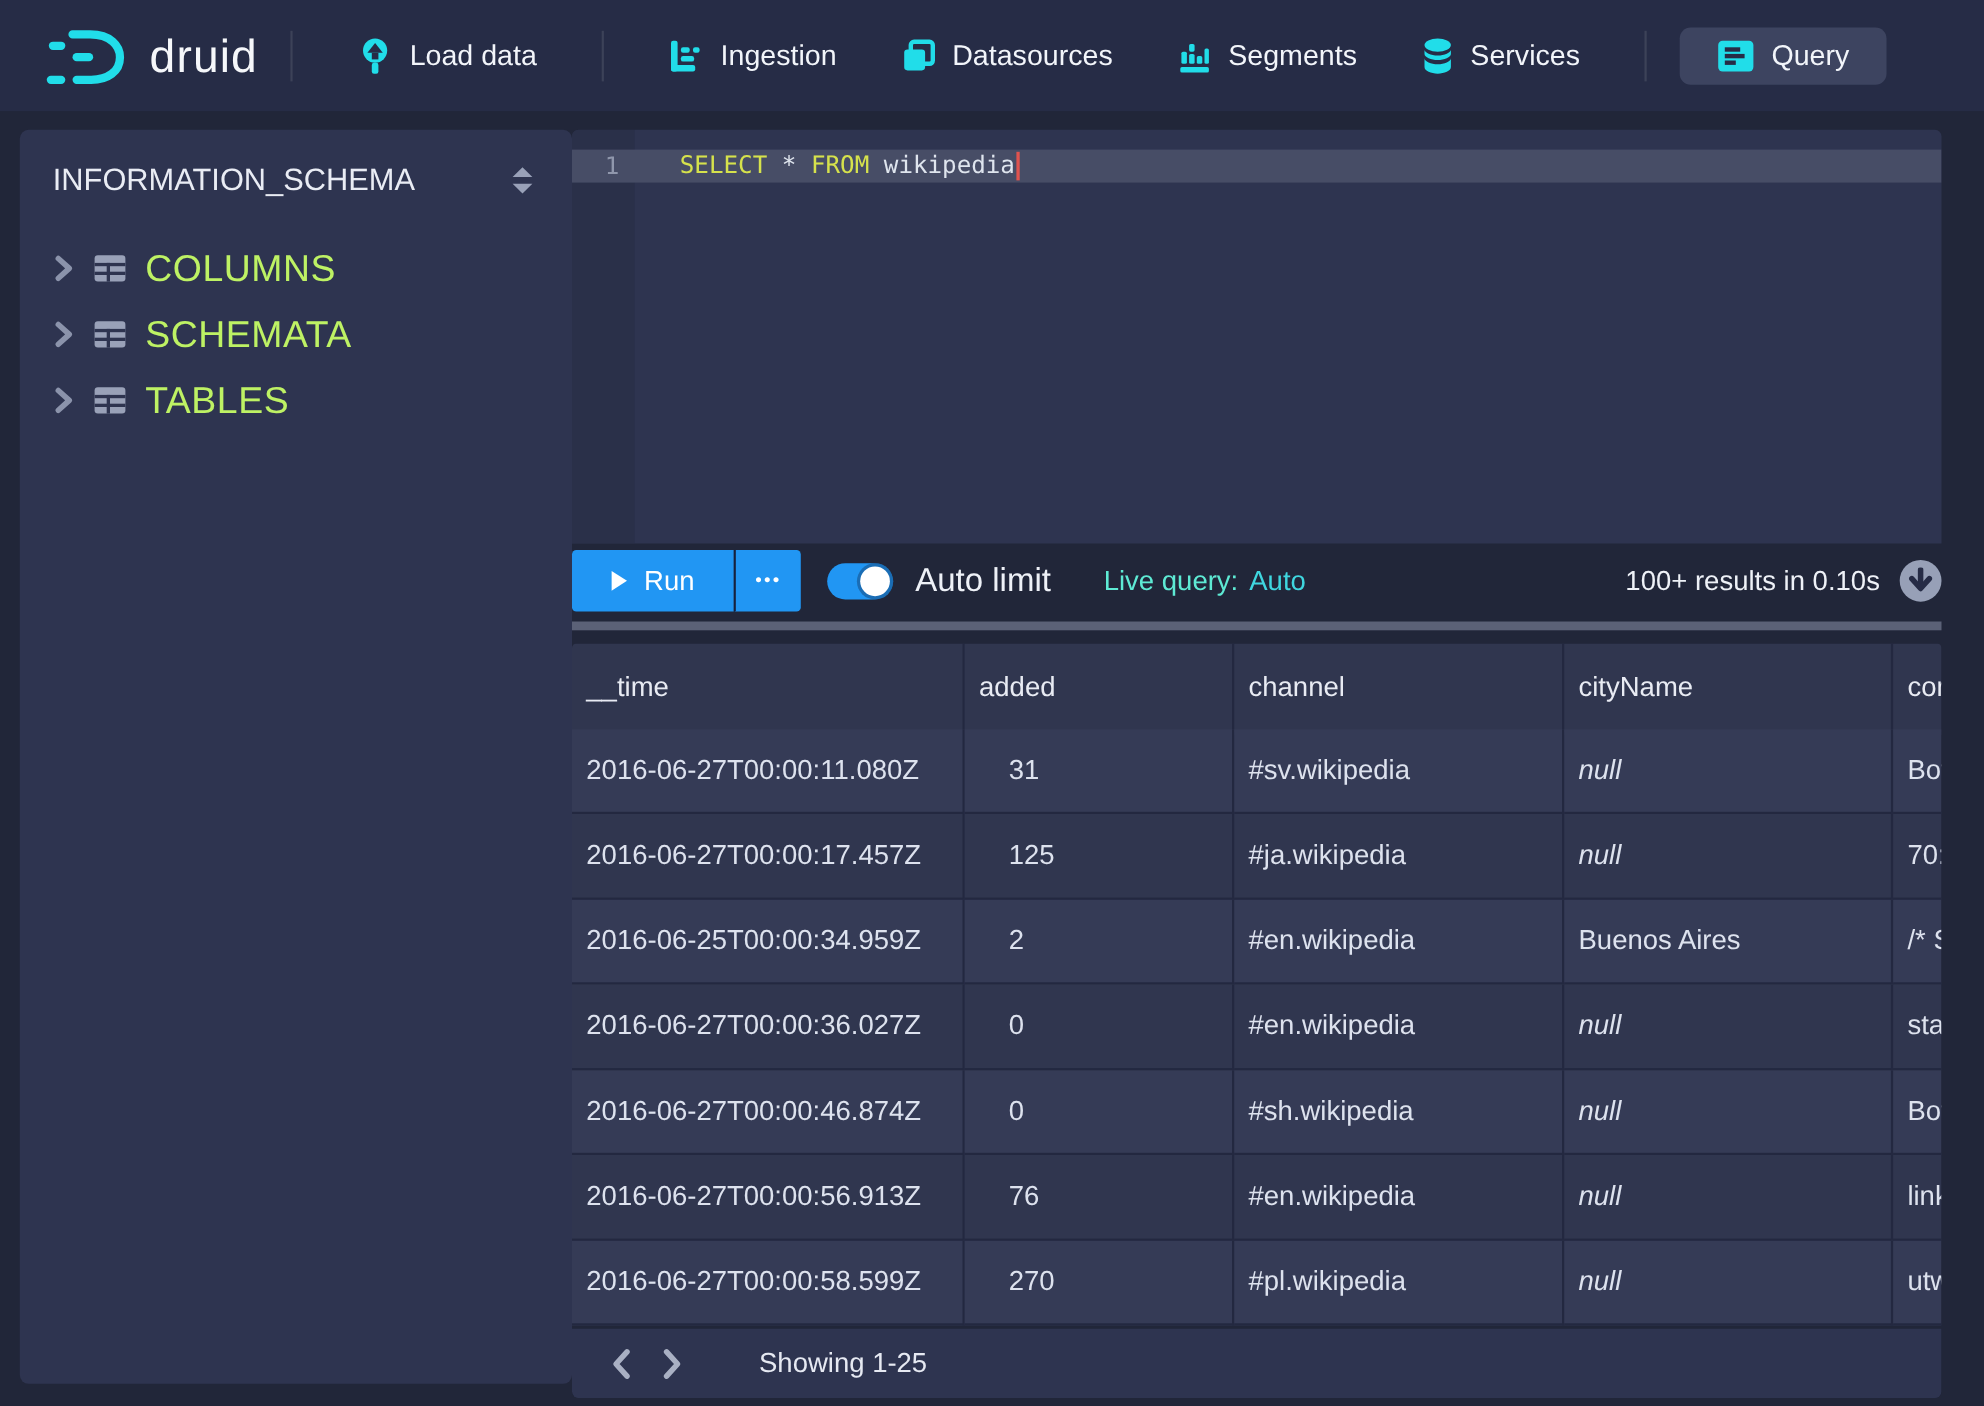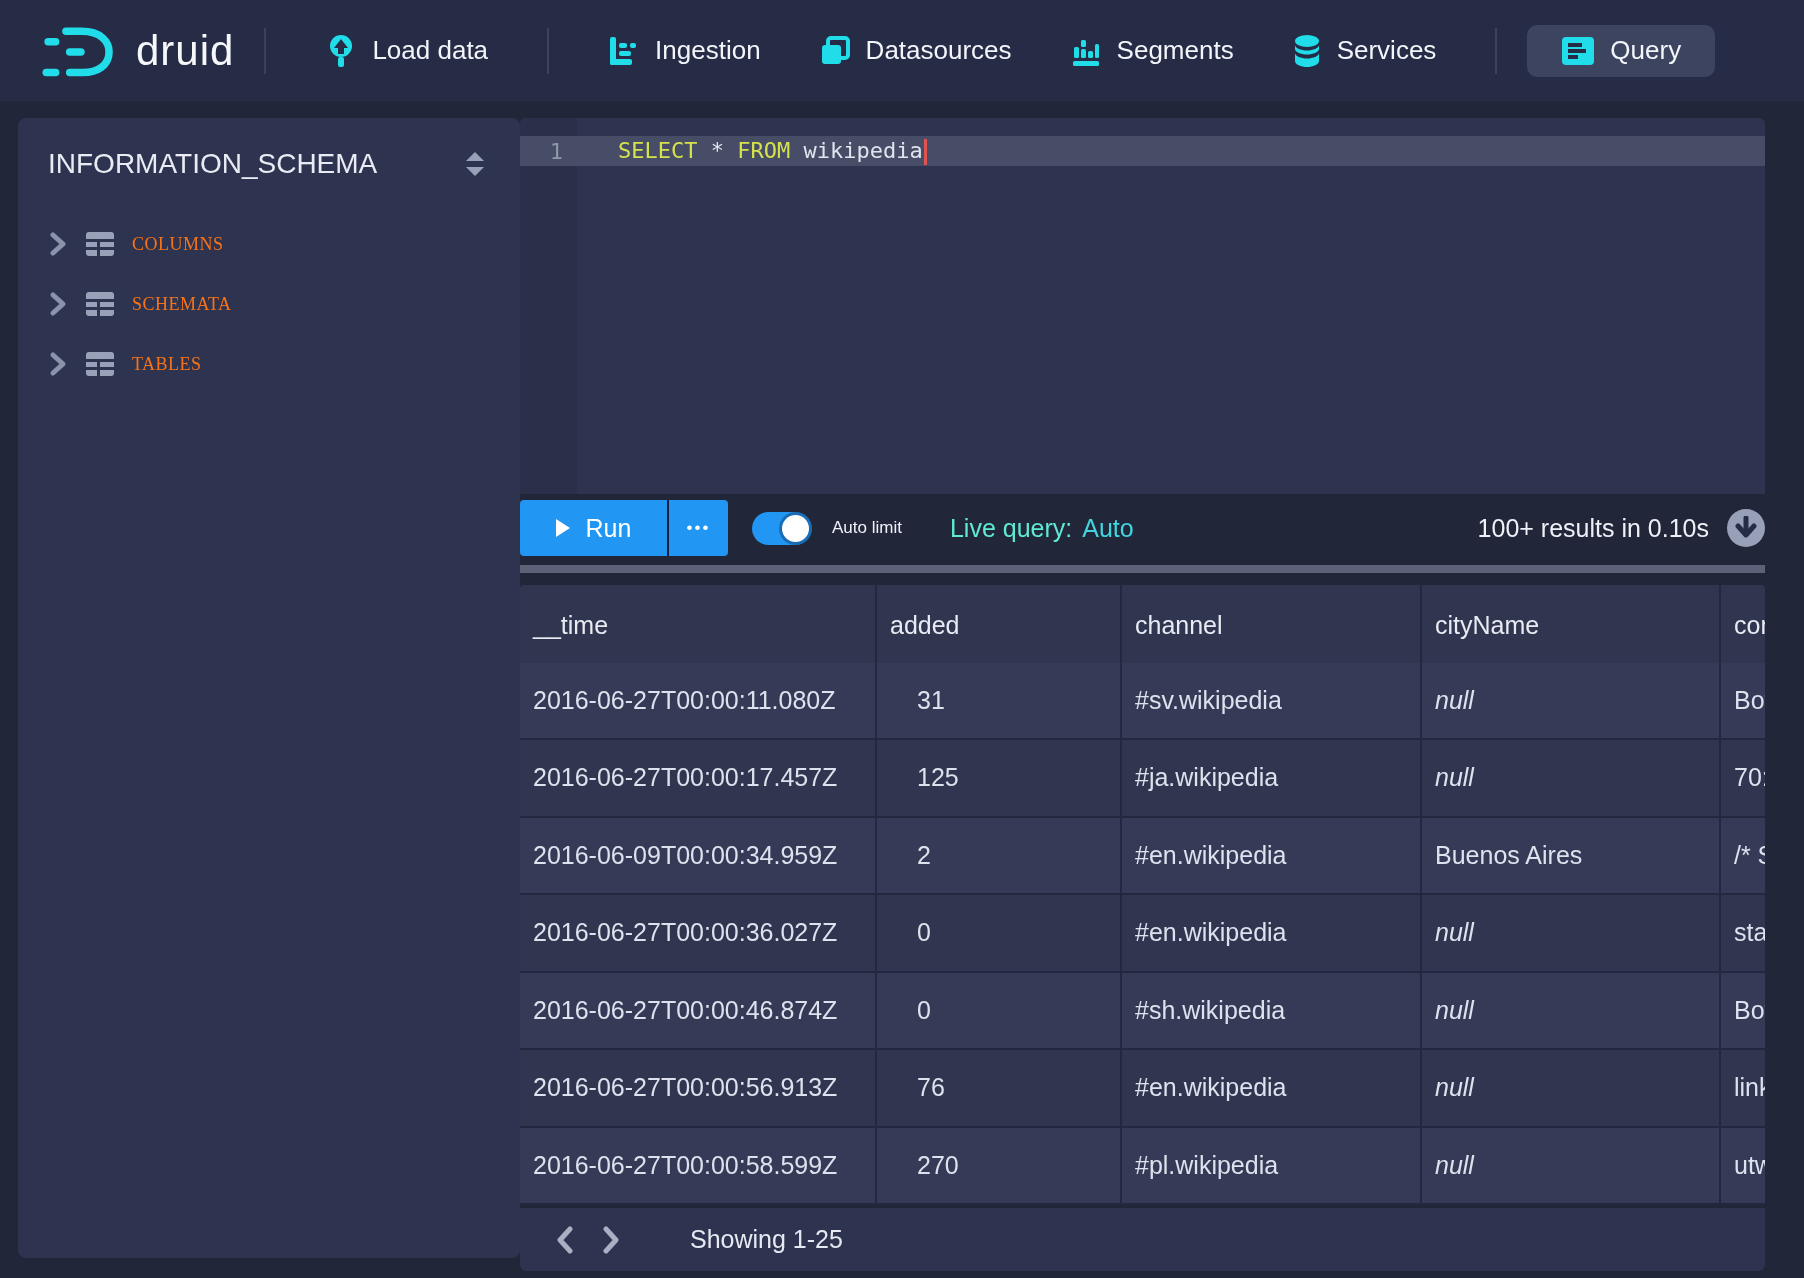--- a/index.html
+++ b/index.html
@@ -27,21 +27,21 @@
 
   
   .main{flex:1;display:flex;padding:17px 16px 0 18px;align-items:flex-start;}
 
   
   .sidebar{width:502px;height:1140px;background:var(--panel);border-radius:8px;padding-top:30px;}
   .sidebar-header{display:flex;align-items:center;justify-content:space-between;padding:0 34px 0 30px;}
   .sidebar-title{font-size:28px;color:#e9ecf4;}
   .tree{margin-top:34px;}
   .tree-item{display:flex;align-items:center;gap:17px;height:60px;padding-left:30px;cursor:pointer;}
-  .tree-label{font-size:18px;letter-spacing:.5px;color:#f97316;font-family:Liberation Serif, serif;}
+  .tree-label{font-size:34px;letter-spacing:.5px;color:#bef264;}
 
   
   .content{width:1245px;height:1153px;display:flex;flex-direction:column;}
 
   
   .editor{height:376px;flex:0 0 376px;background:var(--panel);border-radius:6px 6px 0 0;position:relative;overflow:hidden;
           font-family:"DejaVu Sans Mono",monospace;font-size:22px;}
   .gutter{position:absolute;left:0;top:0;bottom:0;width:57px;background:var(--gutter);}
   .active-line{position:absolute;left:0;right:0;top:18px;height:30px;background:var(--active-line);}
   .code-line{position:relative;margin-top:18px;height:30px;display:flex;align-items:center;}
@@ -52,21 +52,21 @@
 
   
   .runbar{margin-top:6px;height:56px;flex:0 0 56px;display:flex;align-items:center;}
   .run-group{display:flex;height:56px;}
   .run-btn{width:147px;background:var(--blue);border:none;border-radius:4px 0 0 4px;display:flex;align-items:center;justify-content:center;gap:16px;cursor:pointer;}
   .run-btn .play{width:0;height:0;border-left:14px solid #fff;border-top:9px solid transparent;border-bottom:9px solid transparent;}
   .run-btn .run-label{color:#fff;font-size:25px;}
   .more-btn{width:61px;background:var(--blue);border:none;border-left:2px solid #16213c;border-radius:0 4px 4px 0;color:#fff;font-size:17px;letter-spacing:2px;cursor:pointer;}
   .toggle{margin-left:24px;width:60px;height:33px;background:var(--blue);border-radius:17px;position:relative;cursor:pointer;flex:0 0 60px;}
   .toggle .knob{position:absolute;right:3px;top:3px;width:27px;height:27px;border-radius:50%;background:#fff;box-shadow:0 0 0 3px rgba(14,35,66,.35);}
-  .auto-limit{margin-left:20px;font-size:17px;color:#eef1f7;}
+  .auto-limit{margin-left:20px;font-size:30px;color:#eef1f7;}
   .live-query{margin-left:48px;font-size:25px;color:#5eead4;}
   .live-query-value{color:var(--cyan-link);margin-left:10px;cursor:pointer;}
   .runbar-spacer{flex:1;}
   .results-summary{font-size:25px;color:#eef1f7;}
   .download-btn{margin-left:18px;width:38px;height:38px;border-radius:50%;background:var(--icon-grey);display:flex;align-items:center;justify-content:center;cursor:pointer;flex:0 0 38px;}
 
   
   .splitter{margin-top:9px;height:8px;flex:0 0 8px;background:var(--splitter);cursor:row-resize;}
 
   
@@ -277,21 +277,21 @@
           <div class="cell row-odd">#sv.wikipedia</div>
           <div class="cell row-odd is-null">null</div>
           <div class="cell row-odd">Bot</div>
 
           <div class="cell row-even">2016-06-27T00:00:17.457Z</div>
           <div class="cell row-even num">125</div>
           <div class="cell row-even">#ja.wikipedia</div>
           <div class="cell row-even is-null">null</div>
           <div class="cell row-even">70:</div>
 
-          <div class="cell row-odd">2016-06-09T00:00:34.959Z</div>
+          <div class="cell row-odd">2016-06-25T00:00:34.959Z</div>
           <div class="cell row-odd num">2</div>
           <div class="cell row-odd">#en.wikipedia</div>
           <div class="cell row-odd">Buenos Aires</div>
           <div class="cell row-odd">/* S</div>
 
           <div class="cell row-even">2016-06-27T00:00:36.027Z</div>
           <div class="cell row-even num">0</div>
           <div class="cell row-even">#en.wikipedia</div>
           <div class="cell row-even is-null">null</div>
           <div class="cell row-even">sta</div>

